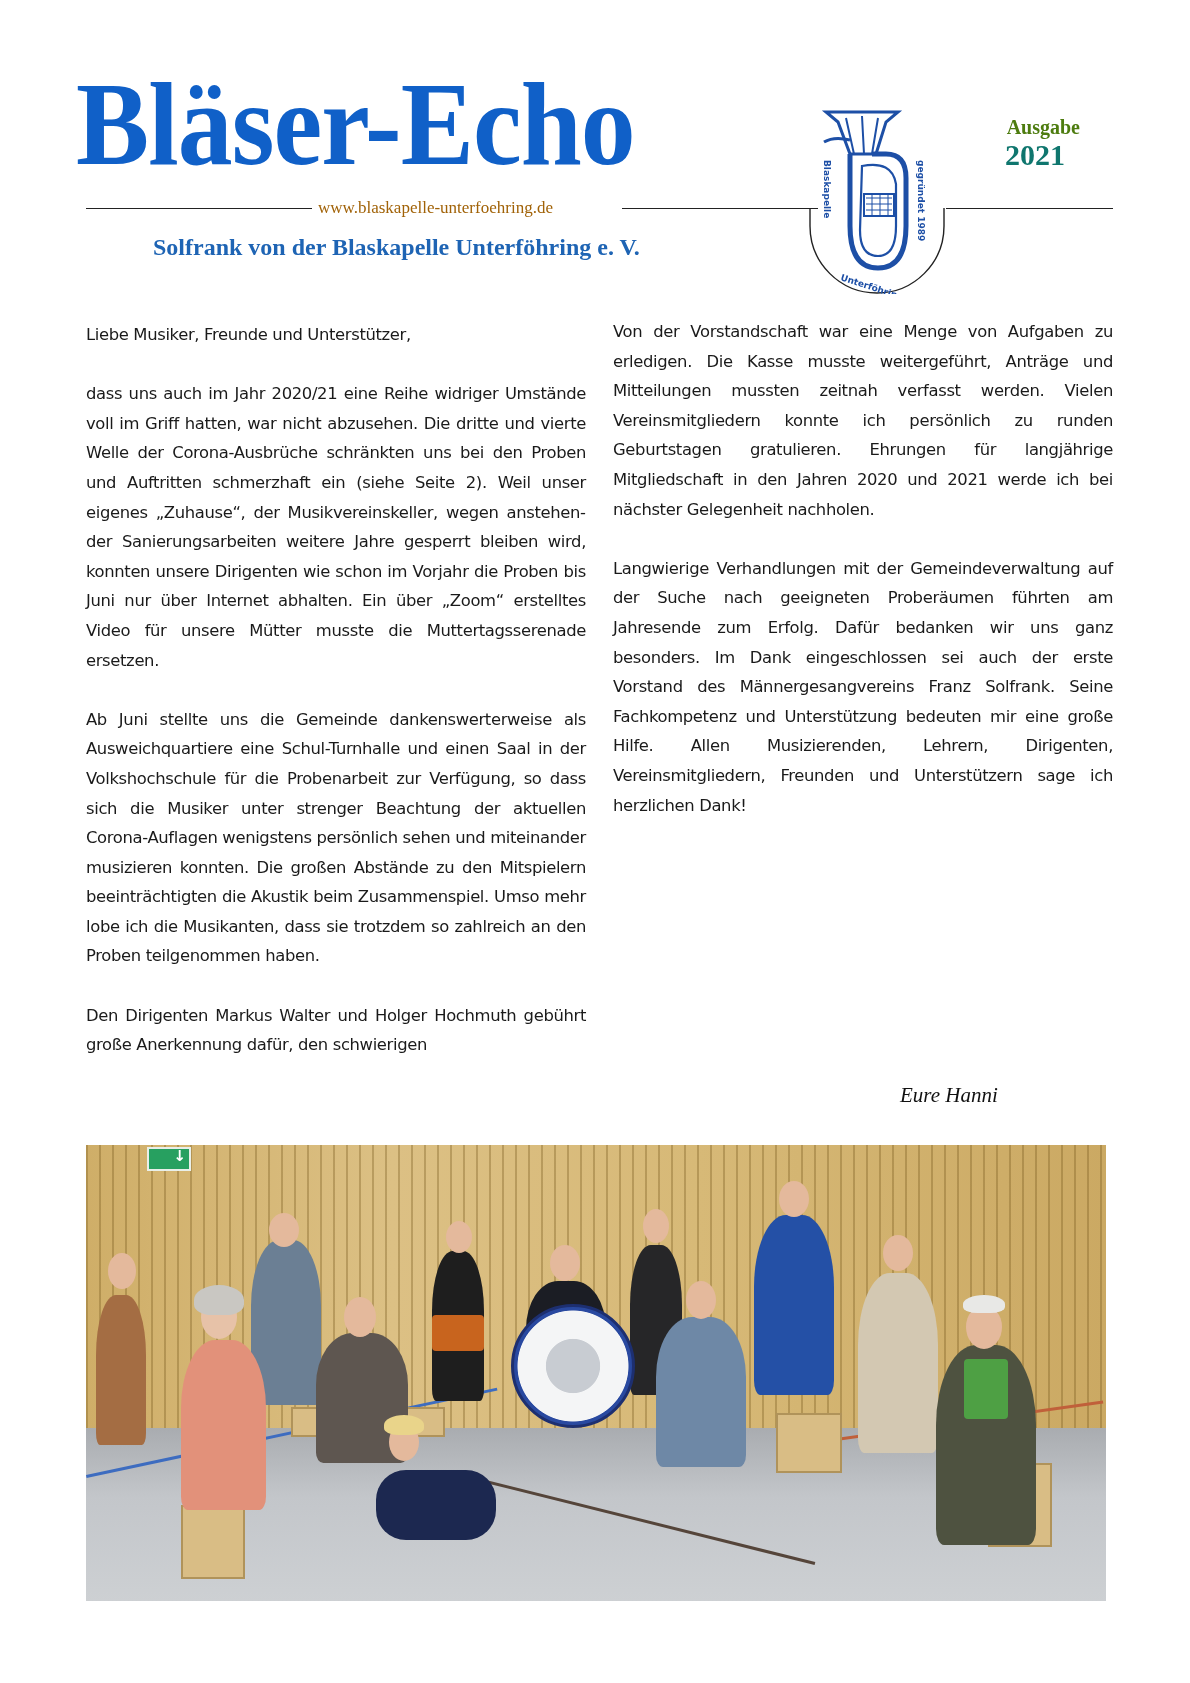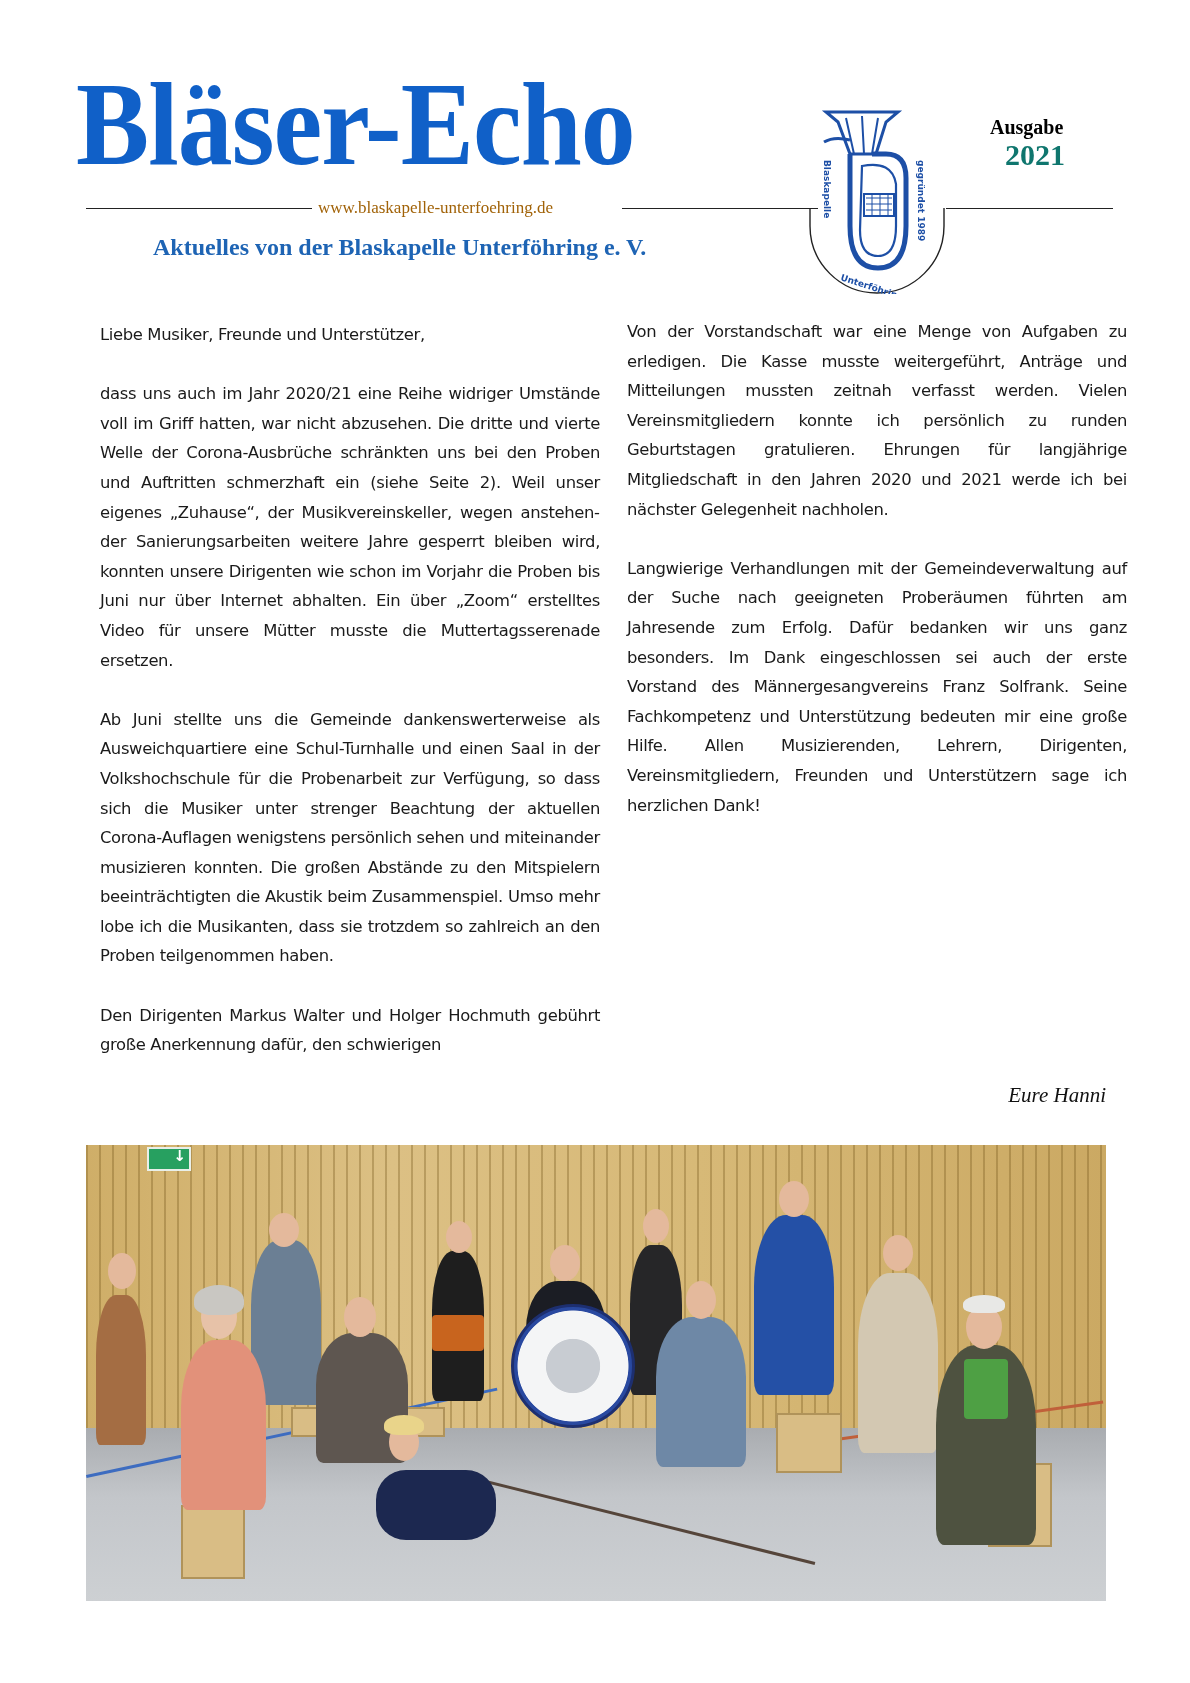--- a/index.html
+++ b/index.html
@@ -23,41 +23,41 @@
     font-family: "Liberation Serif", serif; font-size: 17px; color: #a16207;
     white-space: nowrap;
   }
   .subtitle {
     position: absolute; left: 153px; top: 234px;
     font-family: "Liberation Serif", serif; font-weight: bold;
     font-size: 24px; color: #1e64b4; white-space: nowrap;
   }
   .logo { position: absolute; left: 806px; top: 108px; width: 142px; height: 186px; }
   .issue-label {
-    position: absolute; left: 990px; top: 116px; width: 90px; text-align: left;
-    font-family: "Liberation Serif", serif; font-weight: bold; font-size: 20px; color: #000000;
+    position: absolute; left: 990px; top: 116px; width: 90px; text-align: right;
+    font-family: "Liberation Serif", serif; font-weight: bold; font-size: 20px; color: #4d7c0f;
   }
   .issue-year {
     position: absolute; left: 990px; top: 138px; width: 90px; text-align: center;
     font-family: "Liberation Serif", serif; font-weight: bold; font-size: 30px; color: #0f766e;
   }
 
   
   .col {
     position: absolute; top: 320px; width: 500px;
     font-family: "DejaVu Sans", sans-serif; font-size: 16.4px; line-height: 29.6px;
     color: #1a1a1a; text-align: justify; hyphens: manual;
-    letter-spacing: -0.35px; word-spacing: 0px; margin-left: 14px;
+    letter-spacing: -0.35px; word-spacing: 0px;
   }
   .col-left { left: 86px; }
   .col-right { left: 613px; top: 317px; }
   .col p { margin: 0 0 29.6px 0; }
   .col p.greeting { margin-bottom: 29.6px; text-align: left; }
   .signature {
-    position: absolute; left: 900px; top: 1083px; width: 206px; text-align: right;
+    position: absolute; left: 900px; top: 1083px; width: 206px; 
     font-family: "Liberation Serif", serif; font-style: italic; font-size: 21px; color: #111;
   }
 
   
   .photo {
     position: absolute; left: 86px; top: 1145px; width: 1020px; height: 456px;
     overflow: hidden;
     background: linear-gradient(#c7a868, #d2b577 55%, #c9a862 64%);
   }
   .wall {
@@ -97,21 +97,21 @@
 <div class="page">
 
   <header>
     <div class="masthead-title">Bläser-Echo</div>
 
     <div class="rule rule-left"></div>
     <div class="website">www.blaskapelle-unterfoehring.de</div>
     <div class="rule rule-mid"></div>
     <div class="rule rule-right"></div>
 
-    <div class="subtitle">Aktuelles von der Blaskapelle Unterföhring e. V.</div>
+    <div class="subtitle">Solfrank von der Blaskapelle Unterföhring e. V.</div>
 
     <svg class="logo" viewBox="0 0 142 186">
 
       <path d="M4 100 L4 118 A67 67 0 0 0 138 118 L138 100" fill="none" stroke="#222" stroke-width="1.4"></path>
 
       <path d="M20 4 L92 4 L80 14 L70 46 L44 46 L32 14 Z" fill="none" stroke="#1d4fa6" stroke-width="3"></path>
       <path d="M40 10 L48 46 M56 8 L58 46 M72 10 L66 46" stroke="#1d4fa6" stroke-width="2"></path>
 
       <path d="M44 46 L44 118 Q44 160 72 160 Q100 160 100 118 L100 70 Q100 46 80 46 L66 46" fill="none" stroke="#1d4fa6" stroke-width="5"></path>
       <path d="M56 58 Q86 52 90 76 L90 118 Q90 148 72 148 Q54 148 54 122 Z" fill="none" stroke="#1d4fa6" stroke-width="2.2"></path>

